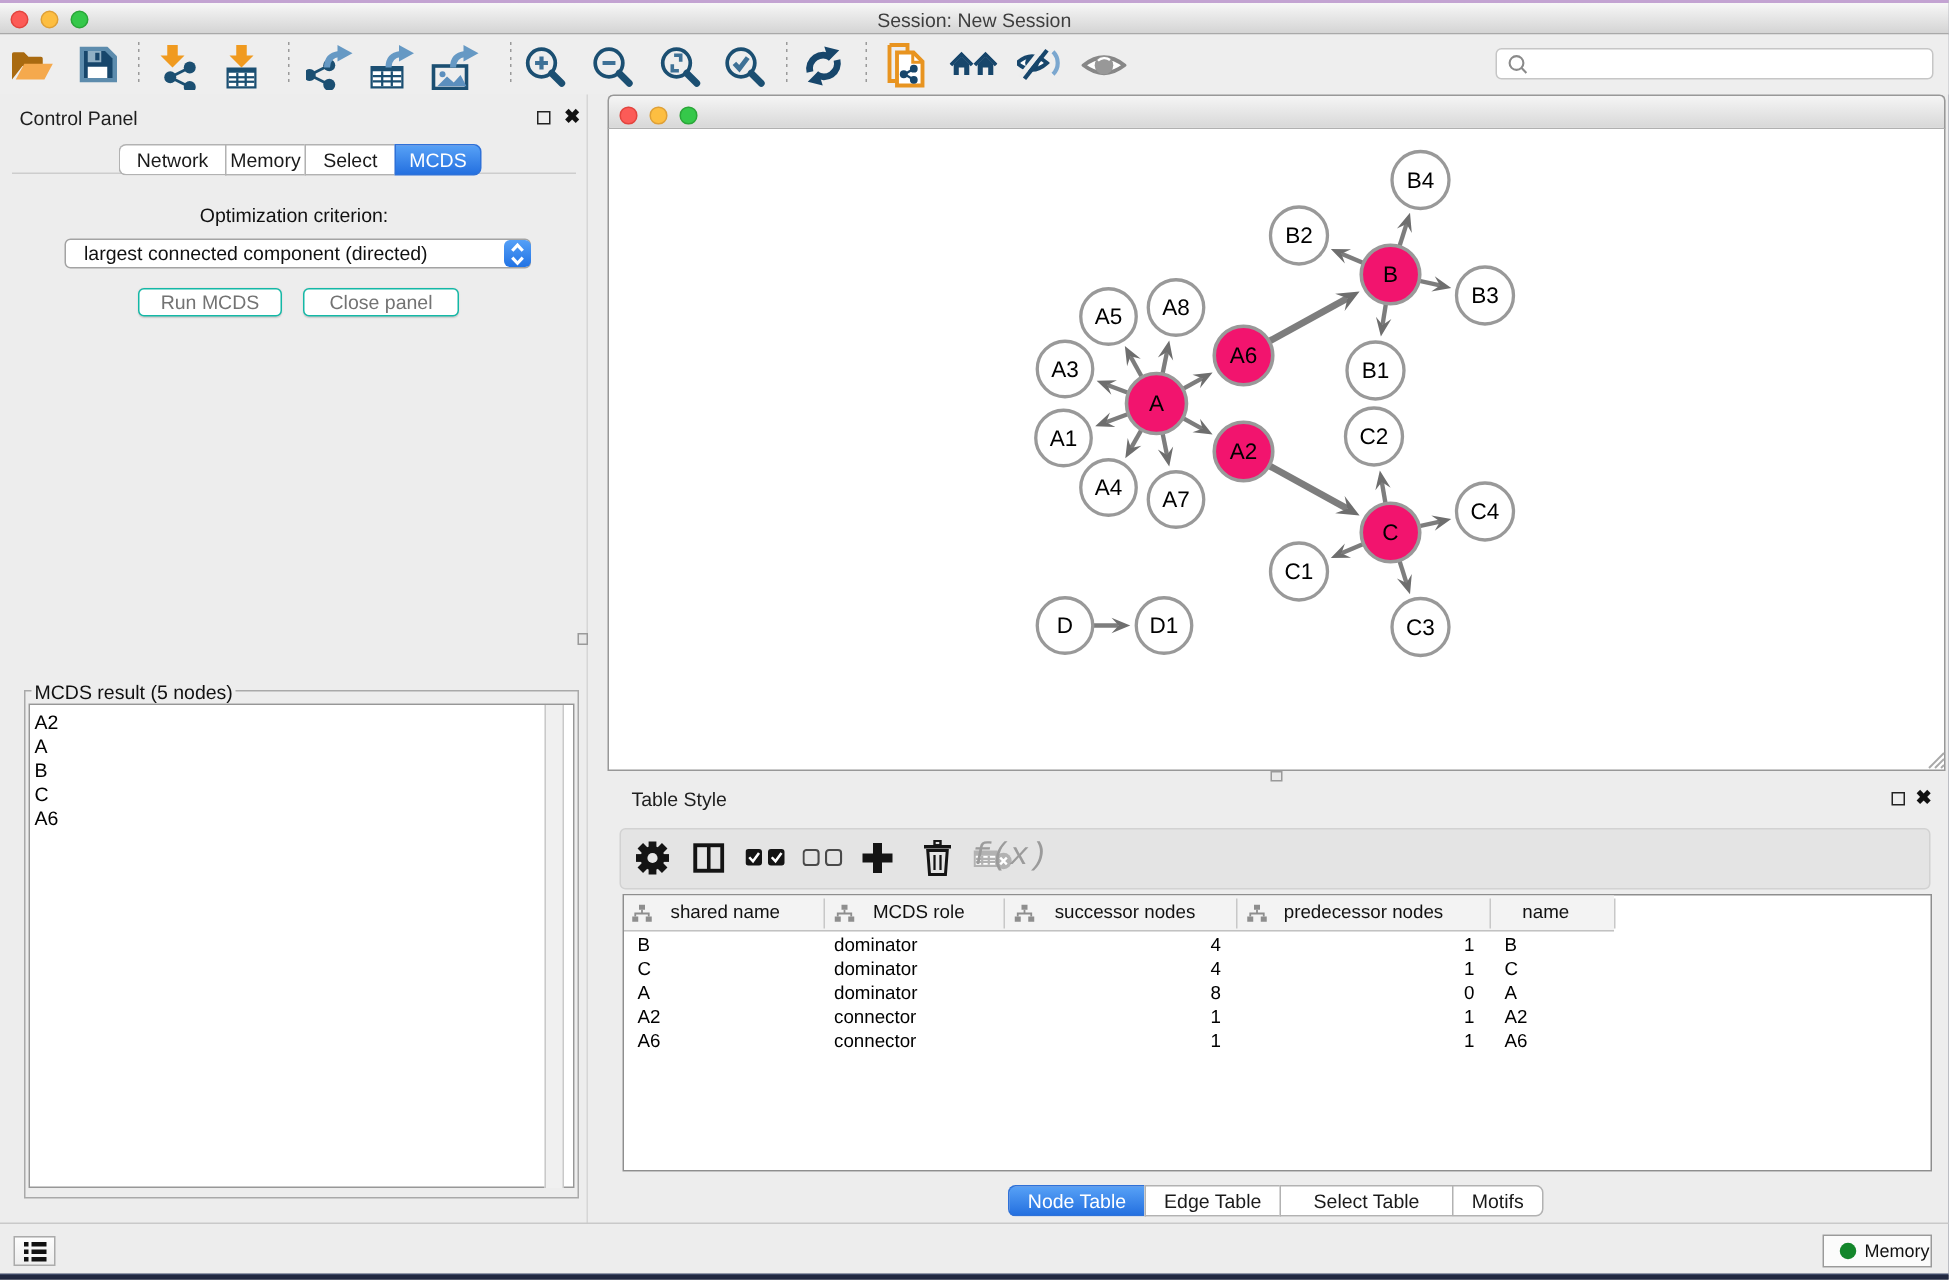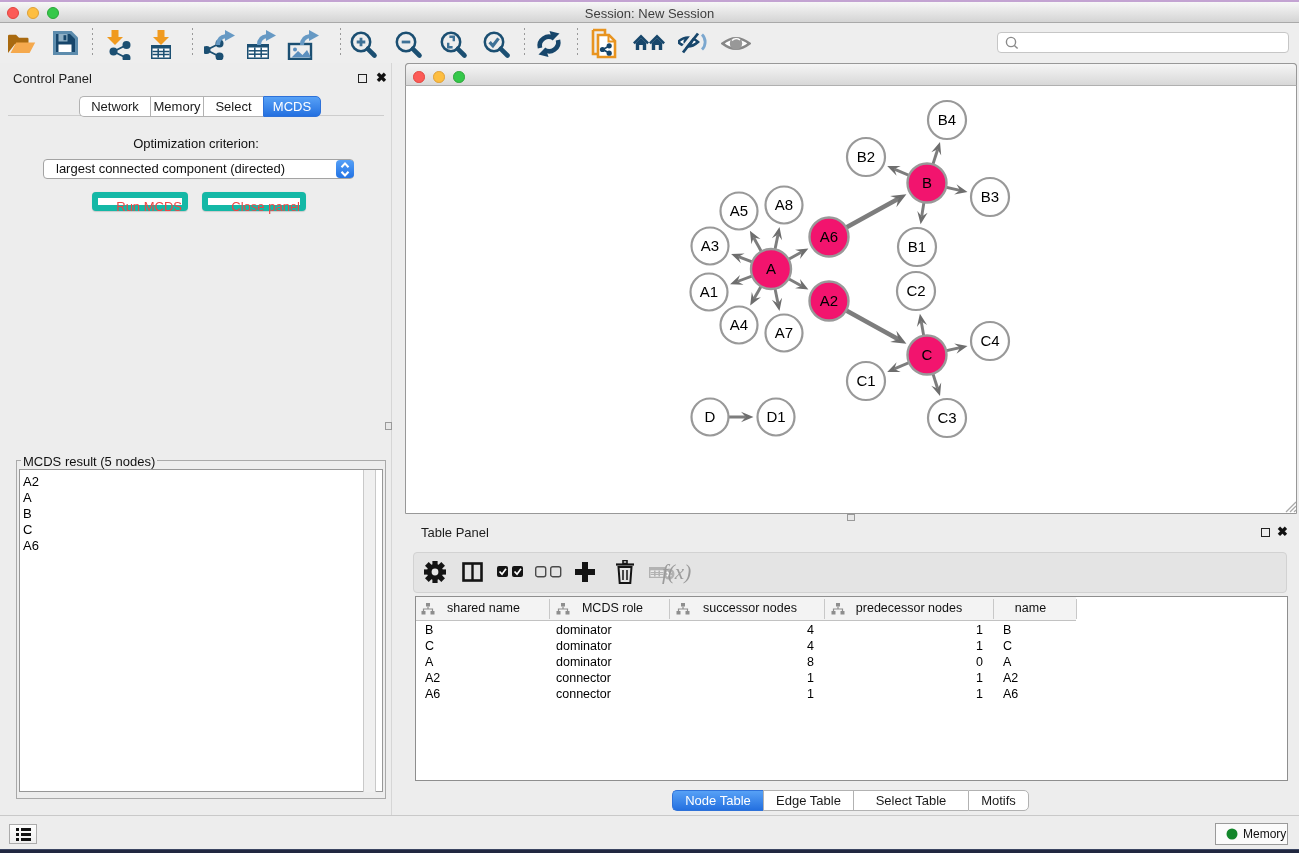--- a/index.html
+++ b/index.html
@@ -17,21 +17,21 @@
 .xbtn{position:absolute;font-size:13px;font-weight:bold;color:#111}
 #cp-content{position:absolute;left:8px;top:115px;width:376px;height:686px;border-top:1px solid #cdcdcd}
 #tabs{position:absolute;left:79px;top:96px;height:21px;display:flex}
 .tab{height:21px;border:1px solid #b2b2b2;border-right:none;background:#fff;font-size:13px;color:#1a1a1a;text-align:center;line-height:20px}
 .tab:first-child{border-radius:5px 0 0 5px}
 .tab:last-child{border-radius:0 5px 5px 0;border-right:1px solid #b2b2b2}
 .tab.sel{background:linear-gradient(#57a1f6,#2470e0);color:#fff;border-color:#2e71d8}
 #optlabel{position:absolute;left:0px;top:136px;width:392px;text-align:center;font-size:13px;color:#111}
 #dropdown{position:absolute;left:43px;top:159px;width:311px;height:20px;background:#fff;border:1px solid #a3a3a3;border-radius:4px;font-size:13px;color:#111;line-height:18px;padding-left:12px}
 #spinner{position:absolute;left:336px;top:160px;width:18px;height:18px;border-radius:4px;background:linear-gradient(#55a0f7,#2273e4)}
-.btn{position:absolute;top:192px;height:19px;background:#fff;border:6px solid #14b8a6;border-radius:4px;font-size:13px;color:#ef4444;text-align:right;line-height:17px;box-shadow:0 0.5px 1px rgba(0,0,0,0.15)}
+.btn{position:absolute;top:192px;height:19px;background:#fff;border:1px solid #14b8a6;border-radius:4px;font-size:13px;color:#737373;text-align:center;line-height:17px;box-shadow:0 0.5px 1px rgba(0,0,0,0.15)}
 #groupbox{position:absolute;left:16px;top:460px;width:370px;height:339px;border:1px solid #a9a9a9}
 #grouptitle{position:absolute;left:21px;top:454px;background:#ededed;font-size:13px;color:#111;padding:0 2px}
 #listbox{position:absolute;left:19px;top:469px;width:364px;height:323px;background:#fff;border:1px solid #979797;font-size:13px;color:#000}
 #listbox .li{padding-left:3px;height:16px;line-height:16px}
 #listbox{padding-top:4px}
 #scrolltrack{position:absolute;left:343px;top:0px;width:13px;height:322px;background:#f0f0f0;border-left:1px solid #c9c9c9;border-right:1px solid #c9c9c9}
 
 #vdivline{position:absolute;left:391px;top:63px;width:1px;height:753px;background:#d6d6d6}
 #vhandle{position:absolute;left:385px;top:422px;width:7px;height:8px;background:#e8e8e8;border:1px solid #9a9a9a}
 #hhandle{position:absolute;left:847px;top:514px;width:8px;height:7px;background:#e8e8e8;border:1px solid #9a9a9a}
@@ -319,21 +319,21 @@
 </svg>
 <svg width="14" height="14" viewBox="0 0 14 14" style="position:absolute;left:1283px;top:499px">
     <g stroke="#a9a9a9" stroke-width="1.3">
       <line x1="13" y1="3" x2="3" y2="13"></line>
       <line x1="13" y1="7" x2="7" y2="13"></line>
       <line x1="13" y1="11" x2="11" y2="13"></line>
     </g>
   </svg>
 <div id="hhandle"></div>
 
-<div id="tp-title">Table Panel</div>
+<div id="tp-title">Table Style</div>
 <div class="sqbtn" style="left:1261px;top:528px"></div>
 <div class="xbtn" style="left:1277px;top:524px">✖</div>
 <div id="tp-toolbar"></div>
 <svg class="icon" style="left:424px;top:561px" width="22" height="22" viewBox="0 0 22 22">
     <g transform="translate(11,11)">
       <rect x="-2.6" y="-11.5" width="5.2" height="6" fill="#141414" transform="rotate(0)"></rect>
       <rect x="-2.6" y="-11.5" width="5.2" height="6" fill="#141414" transform="rotate(45)"></rect>
       <rect x="-2.6" y="-11.5" width="5.2" height="6" fill="#141414" transform="rotate(90)"></rect>
       <rect x="-2.6" y="-11.5" width="5.2" height="6" fill="#141414" transform="rotate(135)"></rect>
       <rect x="-2.6" y="-11.5" width="5.2" height="6" fill="#141414" transform="rotate(180)"></rect>
@@ -379,21 +379,21 @@
 <svg class="icon" style="left:649px;top:565px" width="26" height="15" viewBox="0 0 26 15">
     <rect x="0" y="2" width="16" height="11" fill="#b2b2b2"></rect>
     <rect x="1.5" y="5.5" width="13" height="6" fill="#fff"></rect>
     <line x1="5.8" y1="5.5" x2="5.8" y2="11.5" stroke="#b2b2b2" stroke-width="1.5"></line>
     <line x1="10.2" y1="5.5" x2="10.2" y2="11.5" stroke="#b2b2b2" stroke-width="1.5"></line>
     <line x1="1.5" y1="7.5" x2="14.5" y2="7.5" stroke="#b2b2b2" stroke-width="1.5"></line>
     <line x1="1.5" y1="9.5" x2="14.5" y2="9.5" stroke="#b2b2b2" stroke-width="1.5"></line>
     <circle cx="20" cy="9" r="5.5" fill="#b2b2b2"></circle>
     <path d="M17.8 6.8 l4.4 4.4 M22.2 6.8 l-4.4 4.4" stroke="#fff" stroke-width="1.6"></path>
   </svg>
-<div class="abs" style="left:662px;top:560px;font-family:Liberation Serif, serif;font-style:italic;font-size:21px;color:#9b9b9b">f(x)</div>
+<div class="abs" style="left:648px;top:560px;font-family:Liberation Mono, monospace;font-style:italic;font-size:21px;color:#9b9b9b">f(x)</div>
 <div id="tbl">
   <div id="tblhead"></div>
   <div class="colsep" style="left:133px"></div>
   <div class="colsep" style="left:253px"></div>
   <div class="colsep" style="left:408px"></div>
   <div class="colsep" style="left:577px"></div>
   <div class="colsep" style="left:660px"></div>
   <div class="hlabel" style="left:11px;width:113px">shared name</div>
   <div class="hlabel" style="left:140px;width:113px">MCDS role</div>
   <div class="hlabel" style="left:260px;width:148px">successor nodes</div>

